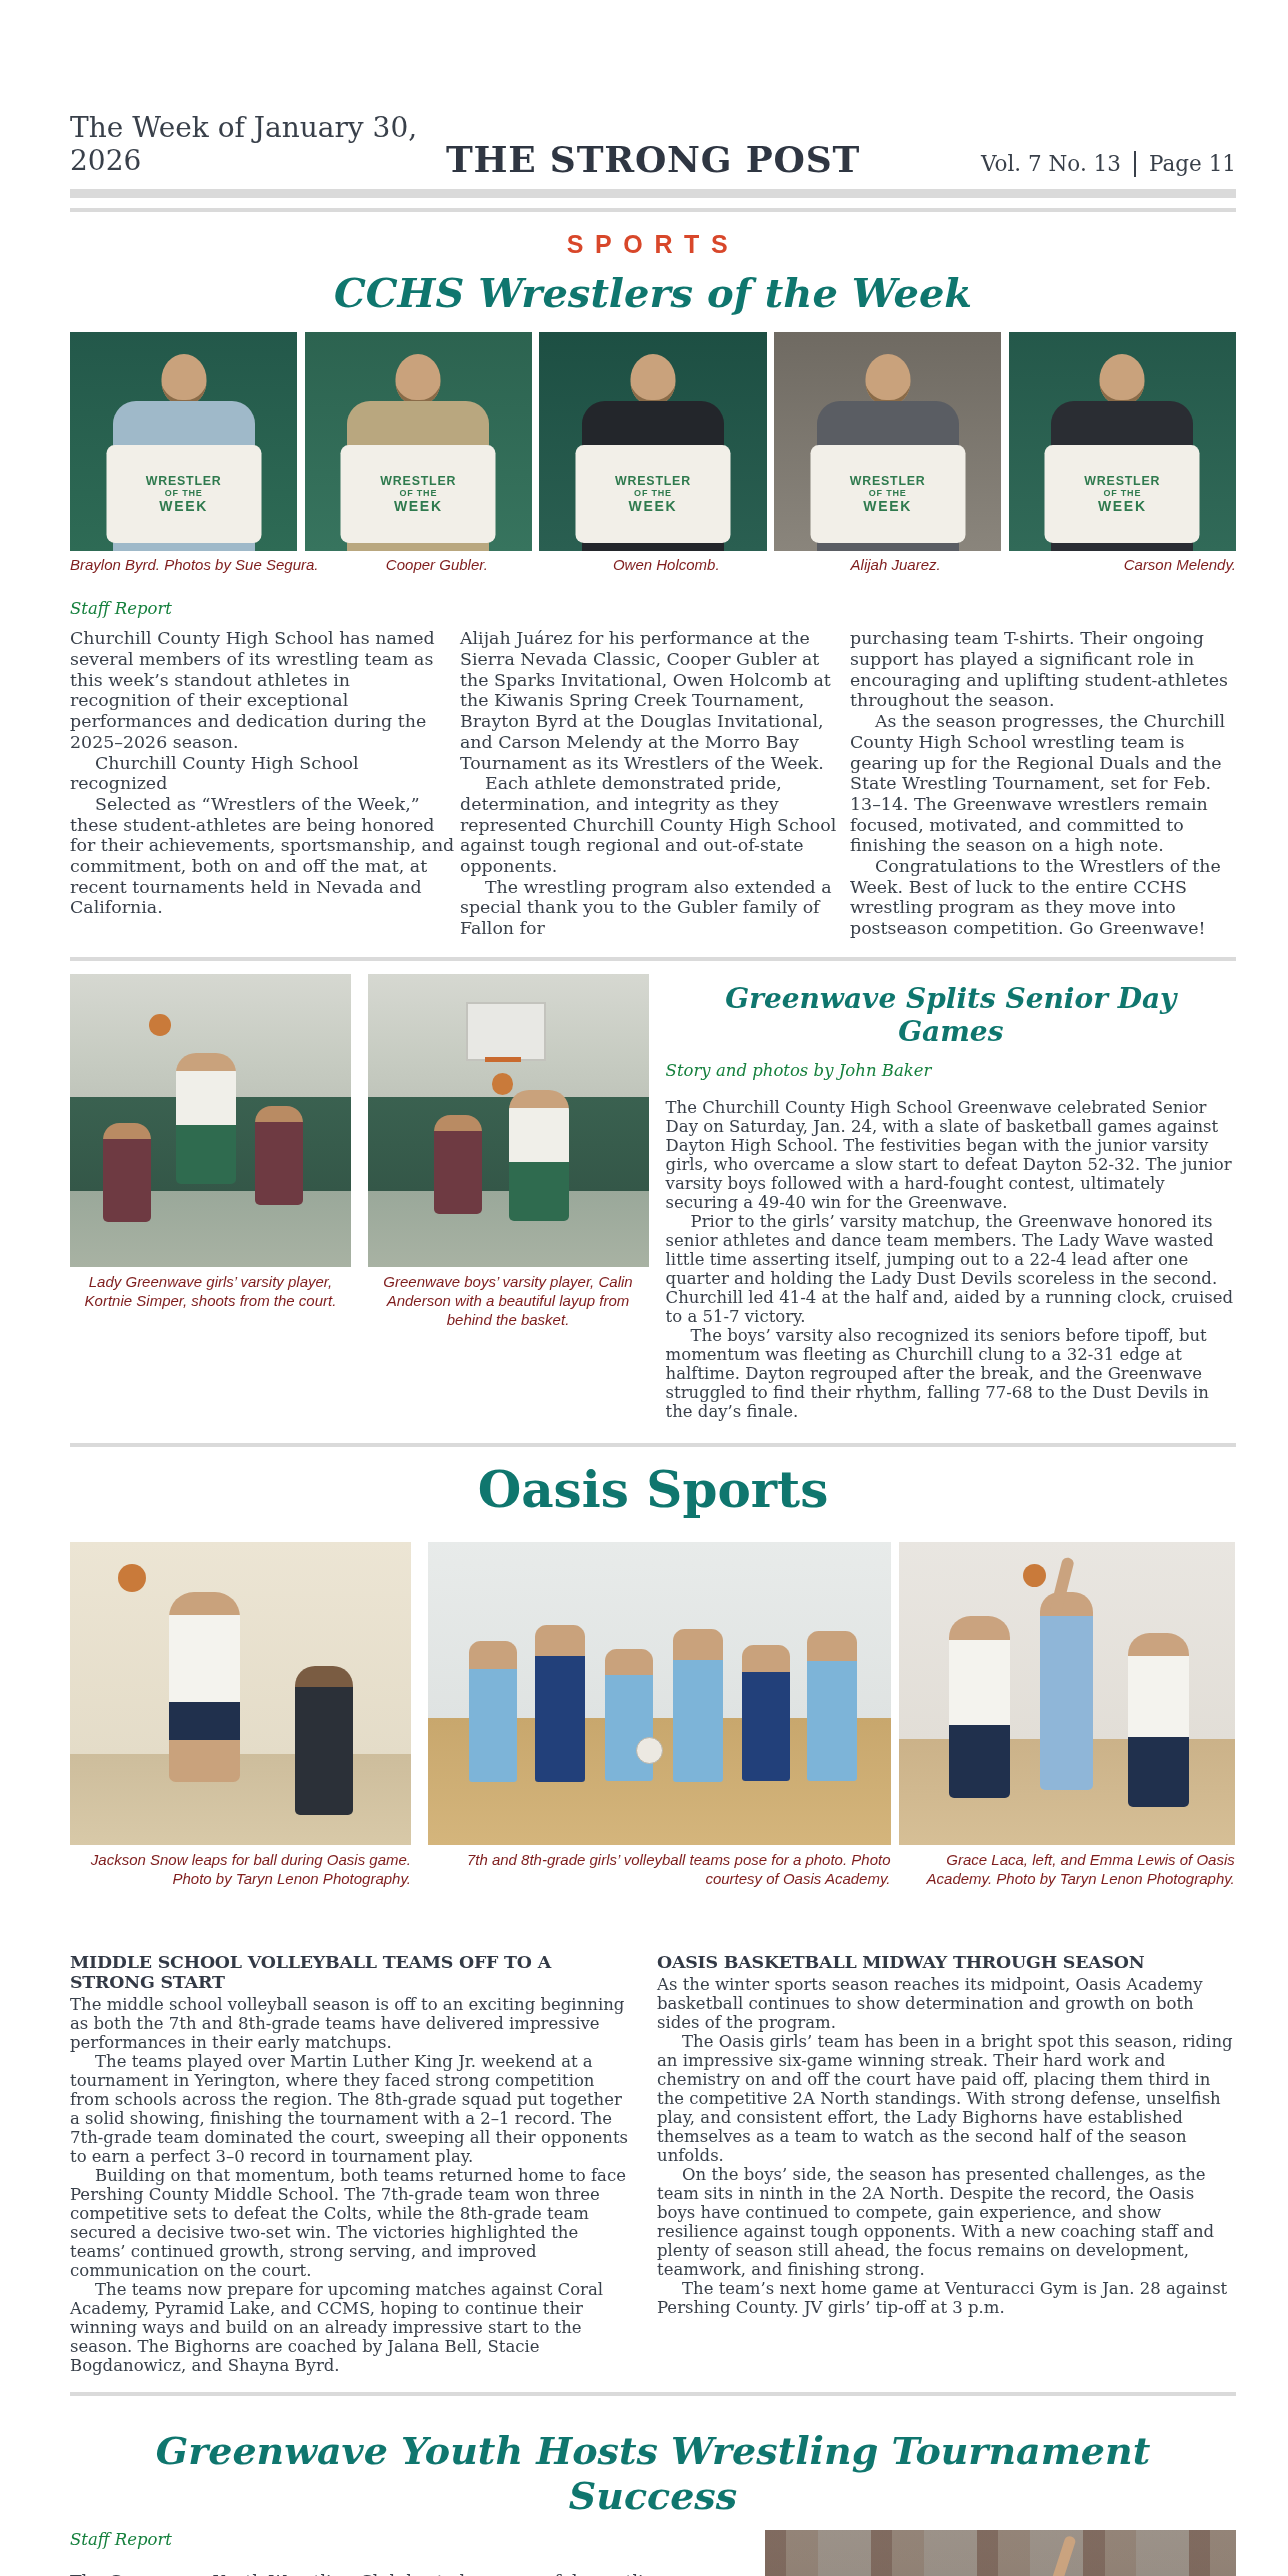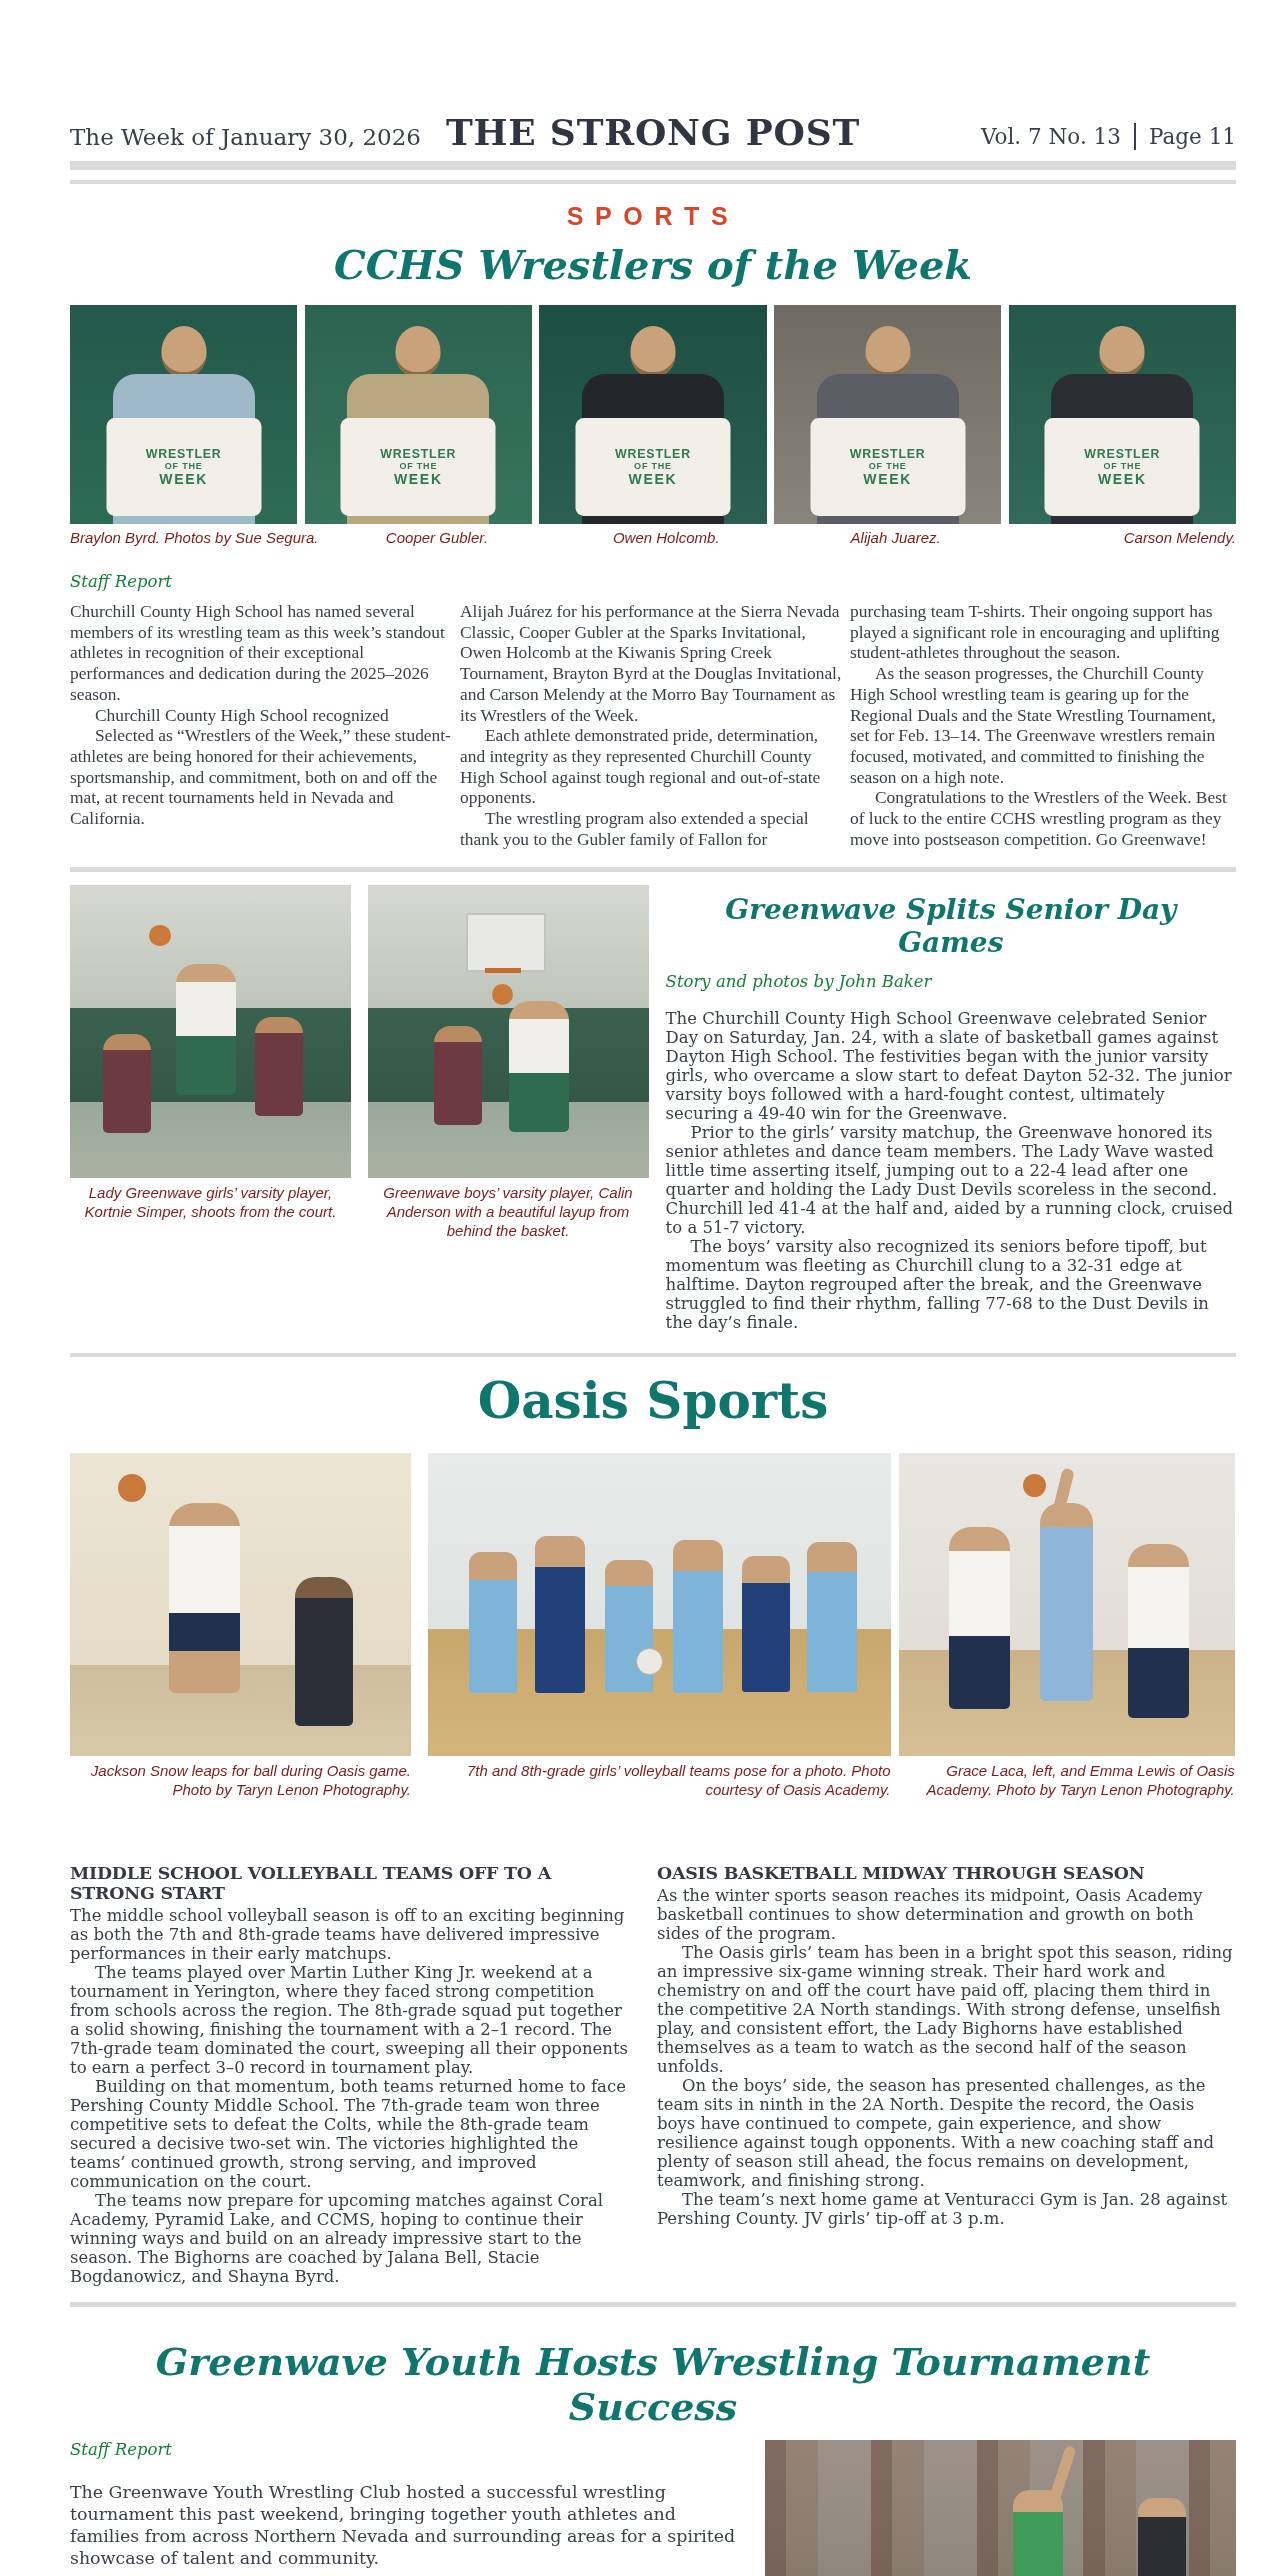--- a/index.html
+++ b/index.html
@@ -1,41 +1,41 @@
 <!DOCTYPE html>
 <html style="font-size:13.2px"><head>
 <meta charset="utf-8">
 <style>
   html,body{margin:0;padding:0;background:#ffffff;}
   .page{position:relative;width:1288px;height:2576px;box-sizing:border-box;
         padding:0 52px 0 70px;overflow:hidden;background:#fff;
         color:#39404a;font-family:"DejaVu Serif",serif;}
   
   .masthead{display:flex;align-items:flex-end;justify-content:space-between;margin-top:111px;}
-  .mh-left{flex:1;font-size:23px;padding-bottom:3.3px;}
+  .mh-left{flex:1;font-size:28px;padding-bottom:3.3px;}
   .mh-title{font-size:36px;font-weight:bold;letter-spacing:0.8px;white-space:nowrap;color:#2f3642;}
   .mh-right{flex:1;display:flex;justify-content:flex-end;align-items:center;gap:13.2px;font-size:21.5px;padding-bottom:3.3px;}
   .vbar{display:inline-block;width:1.7px;height:26.5px;background:#39404a;}
   .rule{background:#dadada;}
   .rule.thick{height:9px;margin-top:8.3px;}
   .rule.thin{height:4.1px;margin-top:10px;}
   .rule.mid{height:4.1px;}
   
   .sports-label{margin-top:18px;text-align:center;font-family:"Liberation Sans",sans-serif;
         font-weight:bold;font-size:25px;letter-spacing:11.6px;color:#d8472a;}
   .hl{margin:0;text-align:center;color:#0f766e;font-weight:bold;}
   .italic-hl{font-style:italic;font-size:40px;margin-top:10px;}
   .oasis-hl{font-size:50px;margin-top:13.2px;}
   .youth-hl{font-size:38px;margin-top:32px;}
   
   .byline{font-style:italic;font-size:16.5px;color:#15803d;}
   .byline.b1{margin-top:25px;}
   .paras p{margin:0;}
   .paras p + p{text-indent:25px;}
-  .cols3{display:flex;gap:4px;margin-top:10px;font-family:Liberation Serif, serif;}
+  .cols3{display:flex;gap:4px;margin-top:10px;}
   .cols3 .col{flex:1;font-size:17.4px;line-height:20.7px;}
   
   .cap{font-family:"Liberation Sans",sans-serif;font-style:italic;font-size:15px;
        color:#7f1d1d;line-height:19px;}
   .wcaps{display:flex;gap:7.4px;margin-top:4.1px;}
   .wcap{flex:1;text-align:center;}
   .wcap:first-child{text-align:left;white-space:nowrap;}
   .wcap:last-child{text-align:right;}
   
   .wphotos{display:flex;gap:7.4px;margin-top:16.5px;}

